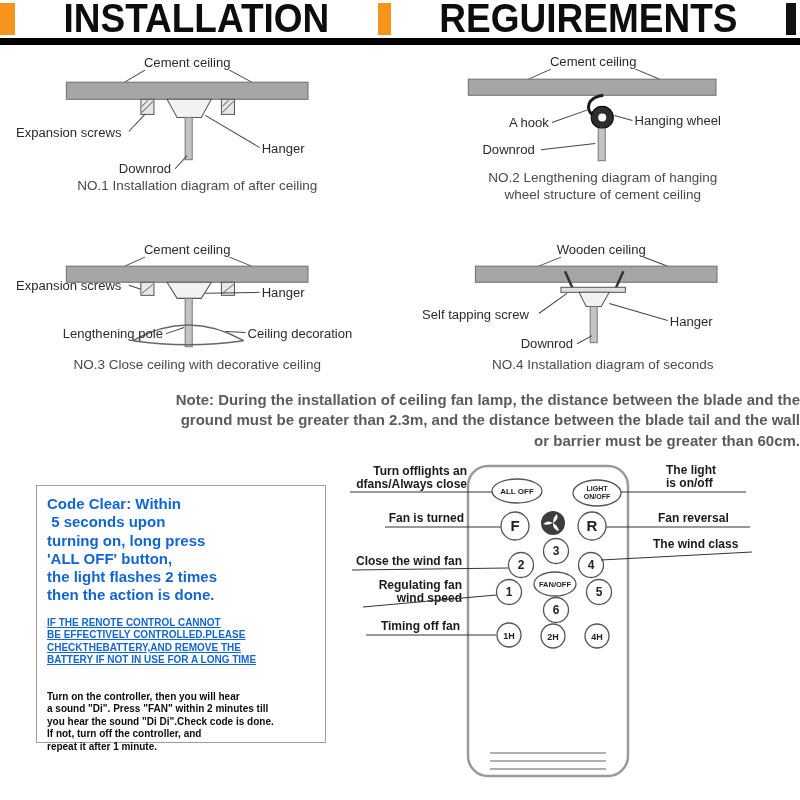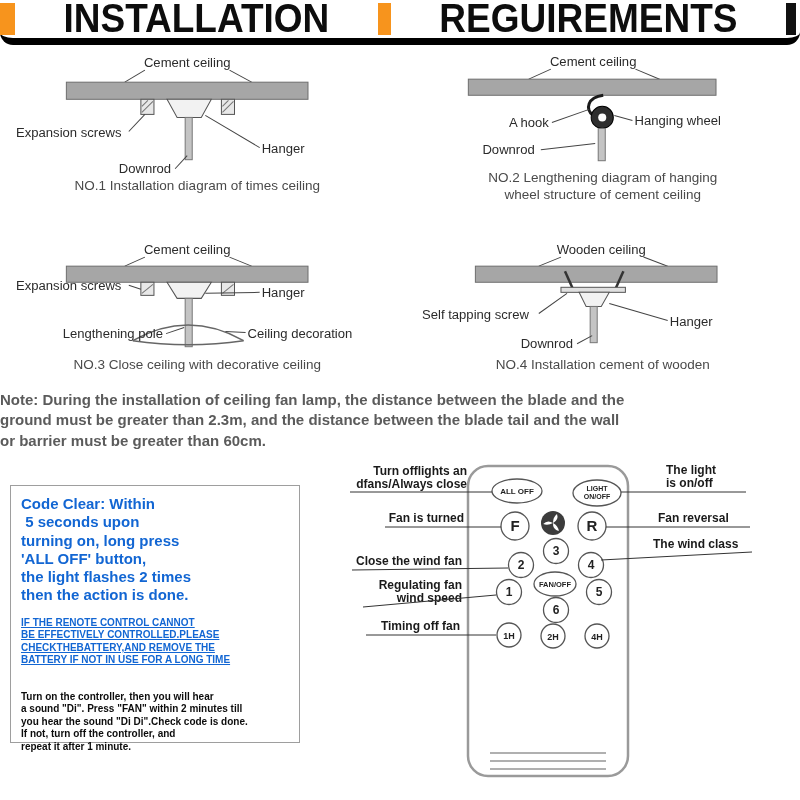--- a/index.html
+++ b/index.html
@@ -4,21 +4,21 @@
 <style>
   * { box-sizing: border-box; }
   html,body { margin:0; padding:0; }
   body {
     width:800px; height:800px; background:#fff; overflow:hidden;
     font-family:"Liberation Sans", sans-serif; color:#222;
   }
   
   .title-bar{
     display:flex; align-items:center; justify-content:space-between;
-    padding:2px 4px 3px 0; border-bottom:7px solid #000; height:45px;border-radius:13px;
+    padding:2px 4px 3px 0; border-bottom:7px solid #000; height:45px;
   }
   .orange-block{ width:15px; height:32px; background:#f7941d; display:inline-block; }
   .orange-block.mid{ width:13px; }
   .black-block{ width:10px; height:32px; background:#111; display:inline-block; }
   .title-word{
     font-size:37px; font-weight:bold; color:#0d0d0d; letter-spacing:0px;
     transform:scaleY(1.08); white-space:nowrap;
   }
   
   .diagrams{
@@ -28,27 +28,27 @@
   }
   .diagram svg{ display:block; width:100%; height:auto; }
   .dlabel{ font-size:13px; fill:#2b2b2b; }
   .leader{ stroke:#444; stroke-width:1; }
   .hatchline{ stroke:#777; stroke-width:1; }
   .caption{
     text-align:center; font-size:13.5px; color:#4a4a4a; line-height:1.25; margin-top:2px;
   }
   
   .note{
-    margin-top:16px; text-align:left; font-size:15px; font-weight:bold;
+    margin-top:16px; text-align:right; font-size:15px; font-weight:bold;
     color:#5b5b5b; line-height:1.35; white-space:pre-wrap;
   }
   
   .bottom{ position:relative; height:322px; margin-top:10px; }
   .infobox{
-    position:absolute; left:10px; top:24px; width:290px; height:258px;
+    position:absolute; left:36px; top:24px; width:290px; height:258px;
     border:1px solid #9e9e9e; padding:9px 10px; background:#fff;
   }
   .infobox .code-clear{
     color:#1266d3; font-size:15px; font-weight:bold; line-height:1.22;
     white-space:pre-wrap; margin:0;
   }
   .infobox .warning{
     color:#1266d3; font-size:10px; font-weight:bold; line-height:1.25;
     white-space:pre-wrap; margin:12px 0 0 0;text-decoration:underline;
   }
@@ -91,21 +91,21 @@
       </g>
       <path d="M152 44 L196 44 L186 62 L162 62 Z" fill="#f2f2f2" stroke="#555"></path>
       <rect x="170" y="62" width="7" height="42" fill="#c4c4c4" stroke="#777"></rect>
       <text class="dlabel" x="2" y="81">Expansion screws</text>
       <line class="leader" x1="114" y1="76" x2="130" y2="59"></line>
       <text class="dlabel" x="246" y="97">Hanger</text>
       <line class="leader" x1="244" y1="92" x2="190" y2="60"></line>
       <text class="dlabel" x="104" y="117">Downrod</text>
       <line class="leader" x1="160" y1="113" x2="172" y2="100"></line>
     </svg>
-    <div class="caption">NO.1 Installation diagram of times ceiling</div>
+    <div class="caption">NO.1 Installation diagram of after ceiling</div>
   </div>
 
   <div class="diagram">
     <svg viewBox="0 0 364 112">
       <text class="dlabel" x="172" y="11" text-anchor="middle">Cement ceiling</text>
       <line class="leader" x1="130" y1="14" x2="108" y2="24"></line>
       <line class="leader" x1="214" y1="14" x2="238" y2="24"></line>
       <rect x="48" y="24" width="246" height="16" fill="#a6a6a6" stroke="#6e6e6e"></rect>
       <path d="M182 40 C166 42 164 54 172 60" fill="none" stroke="#1a1a1a" stroke-width="3"></path>
       <circle cx="181" cy="62" r="11" fill="#2e2e2e" stroke="#000"></circle>
@@ -164,21 +164,21 @@
       <path d="M158 49 L188 49 L180 63 L165 63 Z" fill="#f2f2f2" stroke="#555"></path>
       <rect x="169" y="63" width="7" height="36" fill="#c4c4c4" stroke="#777"></rect>
       <text class="dlabel" x="2" y="75">Self tapping screw</text>
       <line class="leader" x1="118" y1="70" x2="146" y2="50"></line>
       <text class="dlabel" x="248" y="82">Hanger</text>
       <line class="leader" x1="246" y1="77" x2="188" y2="60"></line>
       <text class="dlabel" x="100" y="104">Downrod</text>
       <line class="leader" x1="156" y1="100" x2="171" y2="92"></line>
     </svg>
     <div class="caption">
-      <div>NO.4 Installation cement of wooden</div>
+      <div>NO.4 Installation diagram of seconds</div>
     </div>
   </div>
 
 </div>
 
 <div class="note">Note: During the installation of ceiling fan lamp, the distance between the blade and the
 ground must be greater than 2.3m, and the distance between the blade tail and the wall
 or barrier must be greater than 60cm.</div>
 
 <div class="bottom">

